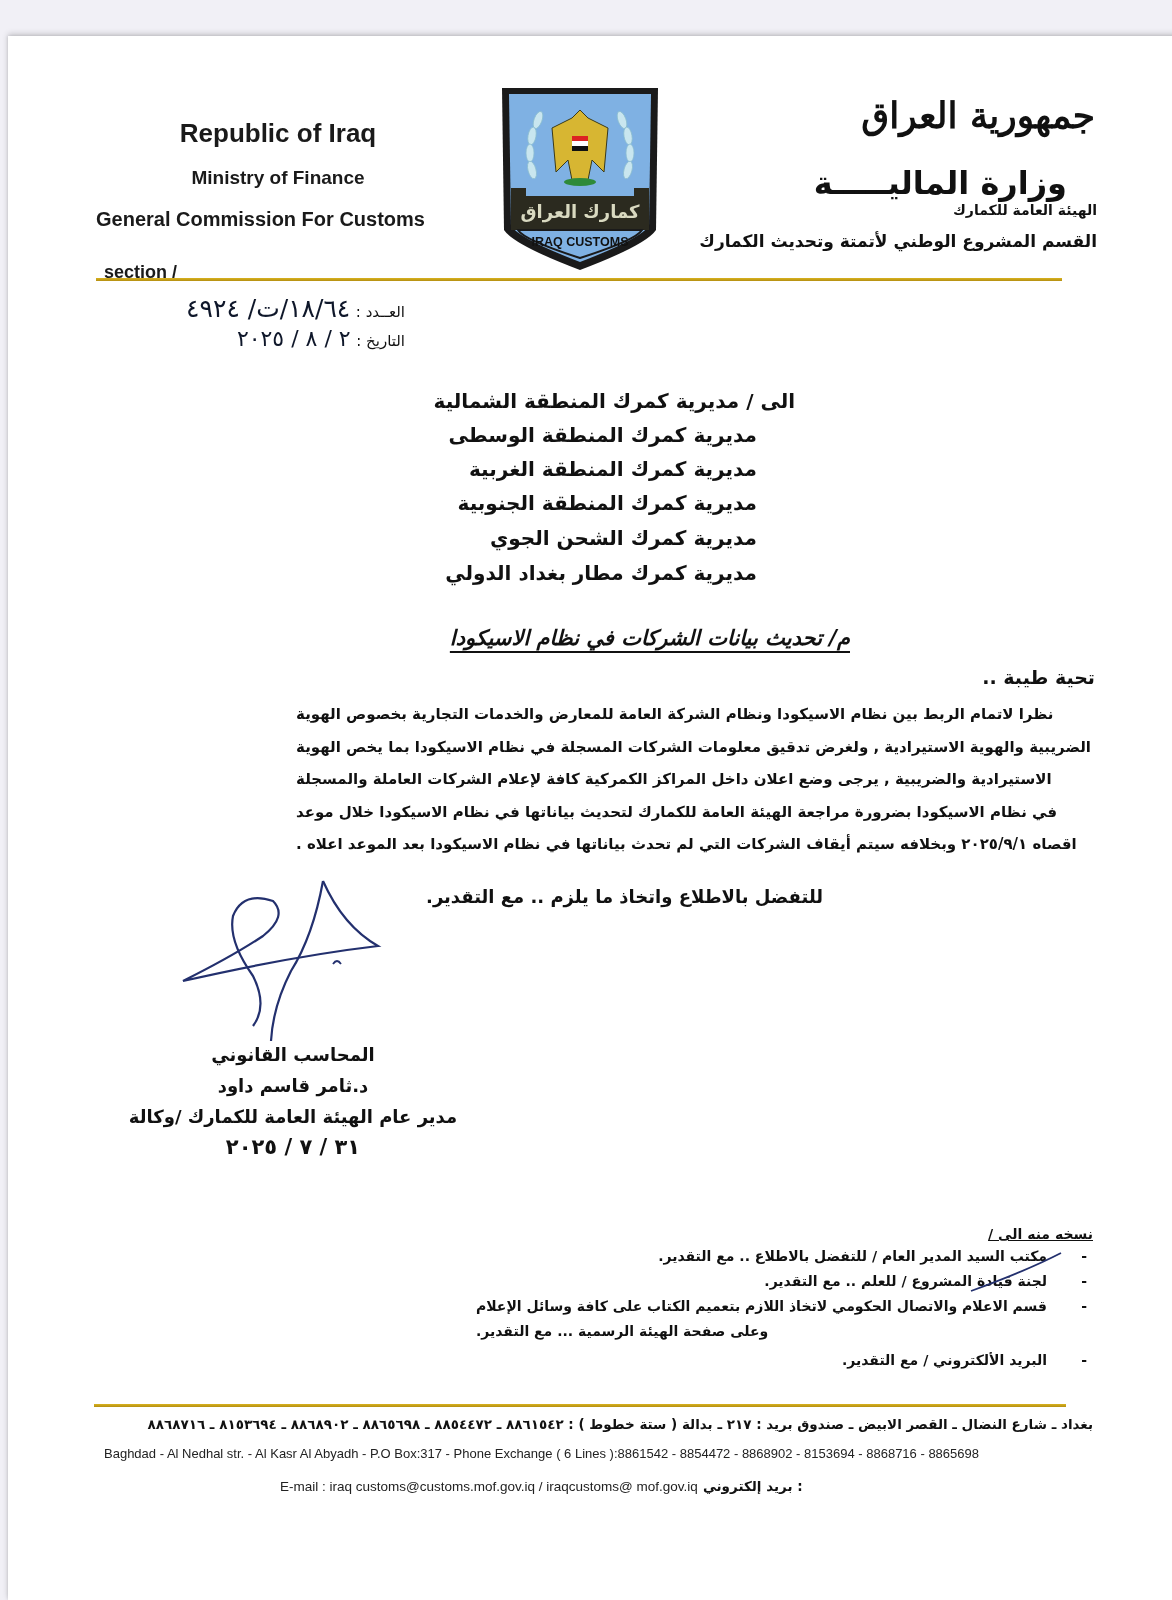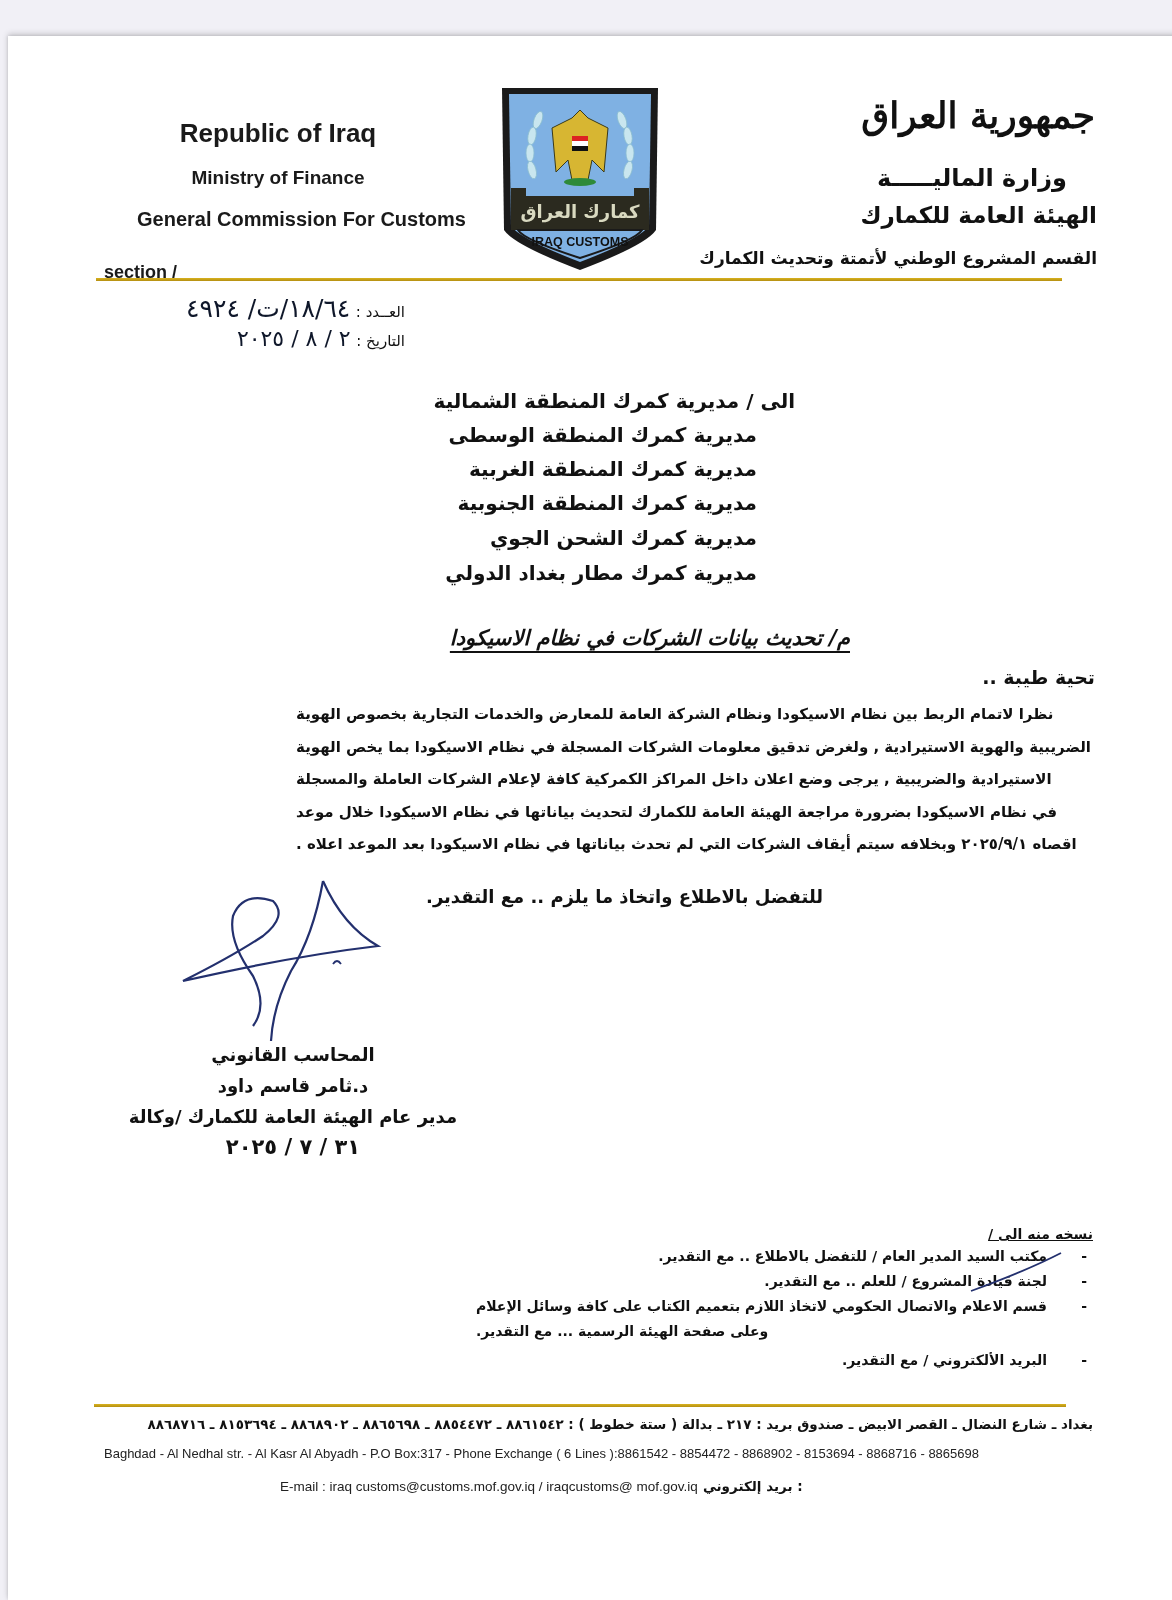--- a/index.html
+++ b/index.html
@@ -13,28 +13,28 @@
     padding-left:32px;
   }
   .abs { position:absolute; }
   .en { font-family:"Liberation Sans", sans-serif; font-weight:bold; color:#1a1a1a; }
   .ar { font-family:"DejaVu Sans", sans-serif; font-weight:bold; direction:rtl; color:#111; white-space:nowrap; }
   .gold-line { position:absolute; height:3px; background:linear-gradient(#d9b21e,#b48f12); }
 
   
   .h-rep { left:150px; top:82px; width:240px; text-align:center; font-size:26px; }
   .h-min { left:120px; top:131px; width:300px; text-align:center; font-size:19px; }
-  .h-gen { left:88px; top:172px; width:370px; text-align:right; font-size:20px; }
+  .h-gen { left:88px; top:172px; width:370px; text-align:left; font-size:20px; }
   .h-sec { left:96px; top:226px; font-size:18px; }
 
   
   .h-ar-rep { right:100px; top:58px; font-size:36px; font-family:"DejaVu Serif", serif; font-weight:bold; }
-  .h-ar-min { right:128px; top:128px; font-size:24px; }
-  .h-ar-com { right:98px; top:166px; font-size:23px; }
-  .h-ar-sec { right:98px; top:212px; font-size:17px;text-align:right; }
+  .h-ar-min { right:128px; top:128px; font-size:32px; }
+  .h-ar-com { right:98px; top:166px; font-size:14px; }
+  .h-ar-sec { right:98px; top:195px; font-size:17px;text-align:right; }
 
   
   .logo { left:488px; top:44px; width:168px; height:195px; }
 
   
   .ref-lbl { font-size:15px; font-weight:normal; }
   .hand { font-family:"DejaVu Sans", sans-serif; color:#0f172a; font-weight:normal; }
   .ref-num-row { right:790px; top:258px; }
   .ref-date-row { right:790px; top:290px; }
 

